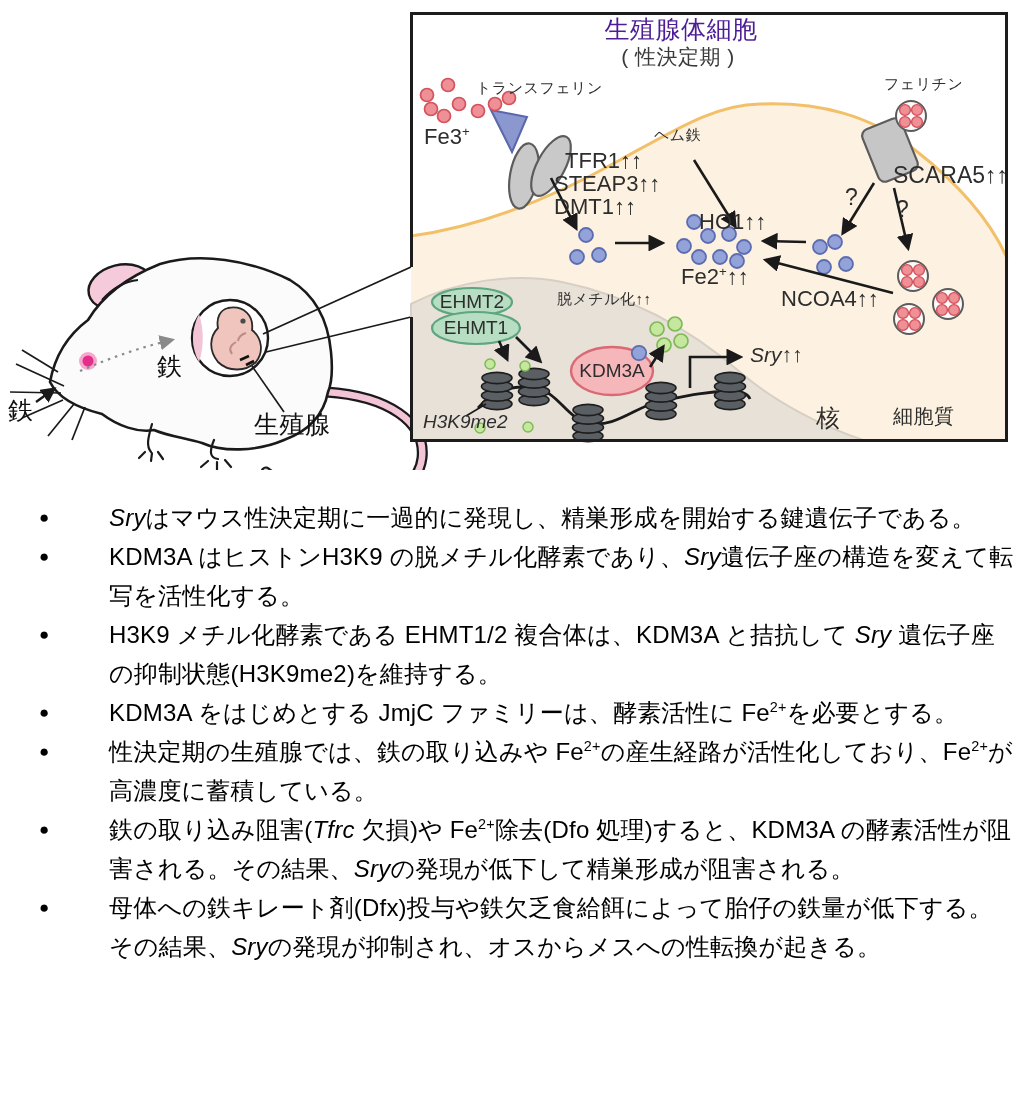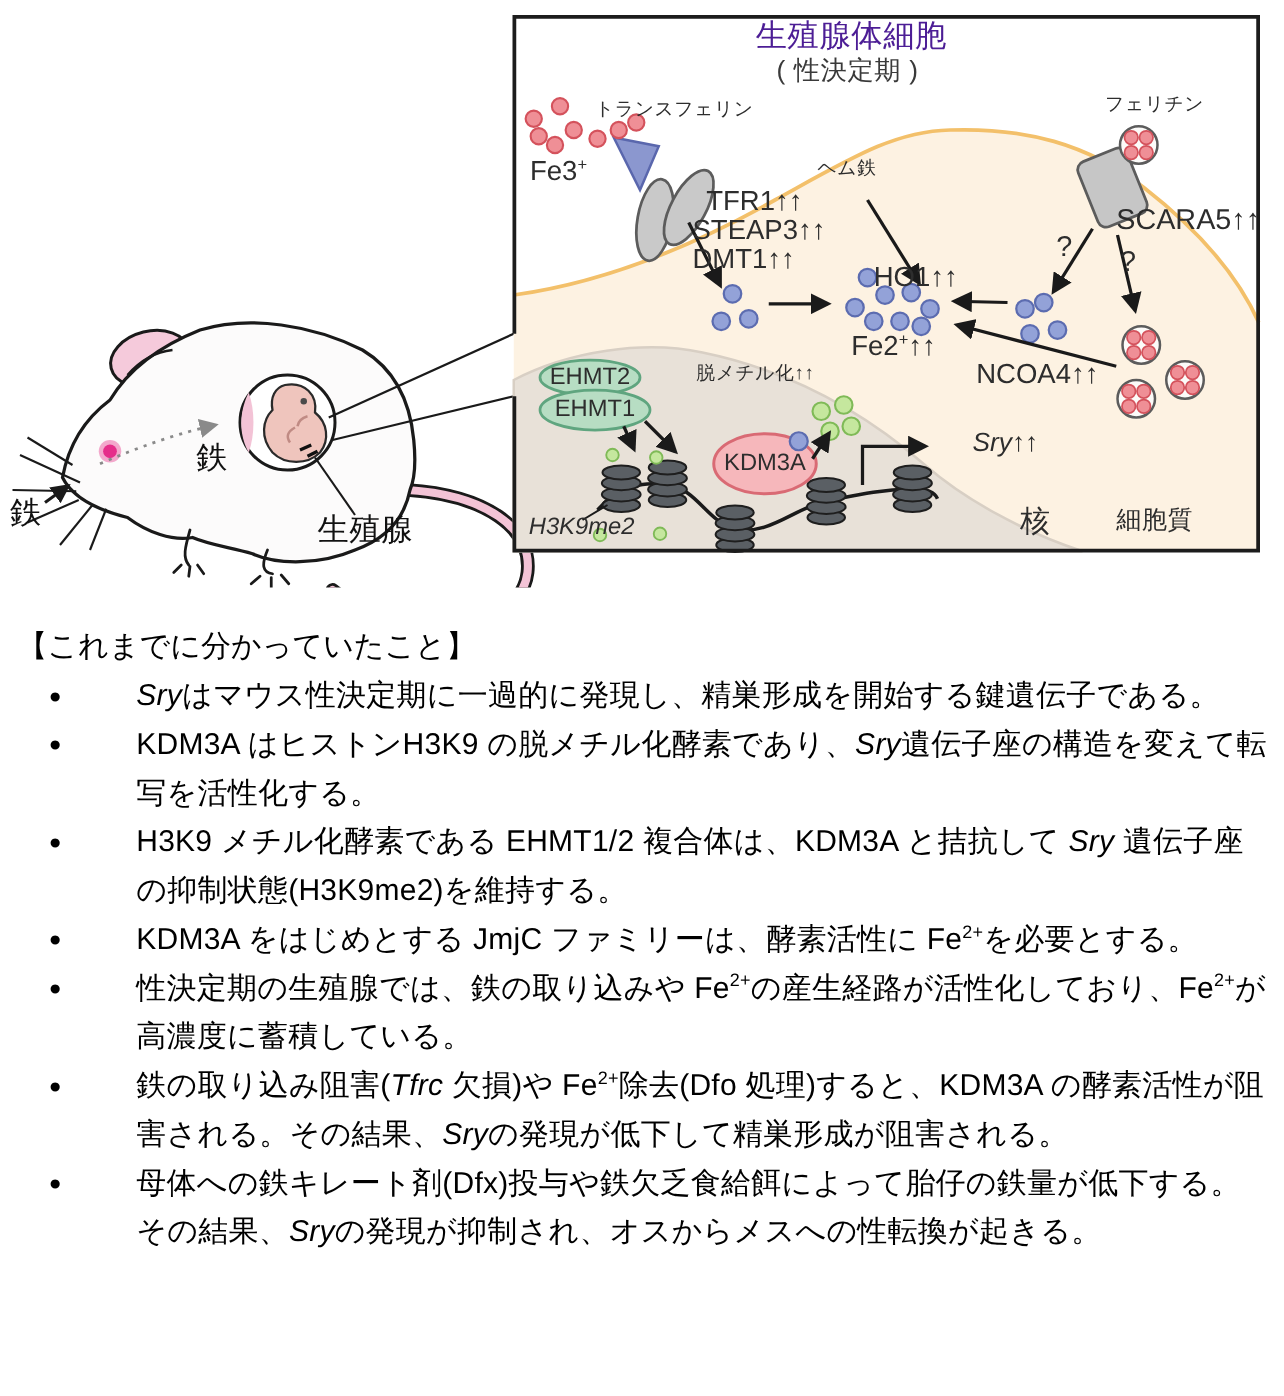--- a/index.html
+++ b/index.html
@@ -214,31 +214,30 @@
   <div class="dlab lat" style="left:893px;top:164px;font-size:23px;">SCARA5↑↑</div>
   <div class="dlab lat" style="left:845px;top:186px;font-size:23px;">?</div>
   <div class="dlab lat" style="left:896px;top:198px;font-size:23px;">?</div>
   <div class="dlab lat" style="left:681px;top:266px;font-size:22px;"><span>Fe2</span><sup>+</sup><span>↑↑</span></div>
   <div class="dlab lat" style="left:781px;top:288px;font-size:22px;">NCOA4↑↑</div>
   <div class="dlab lat ctr" style="left:472px;top:292px;font-size:19px;">EHMT2</div>
   <div class="dlab lat ctr" style="left:476px;top:318px;font-size:19px;">EHMT1</div>
   <div class="dlab" style="left:557px;top:291px;">脱メチル化↑↑</div>
   <div class="dlab lat ctr" style="left:612px;top:361px;font-size:19px;">KDM3A</div>
   <div class="dlab lat" style="left:423px;top:412px;font-size:19px;font-style:italic;">H3K9me2</div>
-  <div class="dlab lat" style="left:750px;top:344px;font-size:21px;margin-left:28px;"><span class="it">Sry</span><span>↑↑</span></div>
+  <div class="dlab lat" style="left:750px;top:344px;font-size:21px;"><span class="it">Sry</span><span>↑↑</span></div>
   <div class="dlab" style="left:816px;top:406px;font-size:24px;">核</div>
   <div class="dlab" style="left:893px;top:406px;font-size:20px;">細胞質</div>
 
   <div class="dlab" style="left:8px;top:398px;font-size:25px;color:#111;">鉄</div>
   <div class="dlab" style="left:157px;top:354px;font-size:25px;color:#111;">鉄</div>
   <div class="dlab" style="left:254px;top:412px;font-size:25px;color:#111;">生殖腺</div>
 </div>
 
 <div class="content">
-  <div class="heading">【これまでに分かっていたこと】</div>
   <div class="li">
     <span class="bullet">●</span>
     <div class="li-text"><span class="it">Sry</span><span>はマウス性決定期に一過的に発現し、精巣形成を開始する鍵遺伝子である。</span></div>
   </div>
   <div class="li">
     <span class="bullet">●</span>
     <div class="li-text"><span>KDM3A はヒストンH3K9 の脱メチル化酵素であり、</span><span class="it">Sry</span><span>遺伝子座の構造を変えて転写を活性化する。</span></div>
   </div>
   <div class="li">
     <span class="bullet">●</span>

